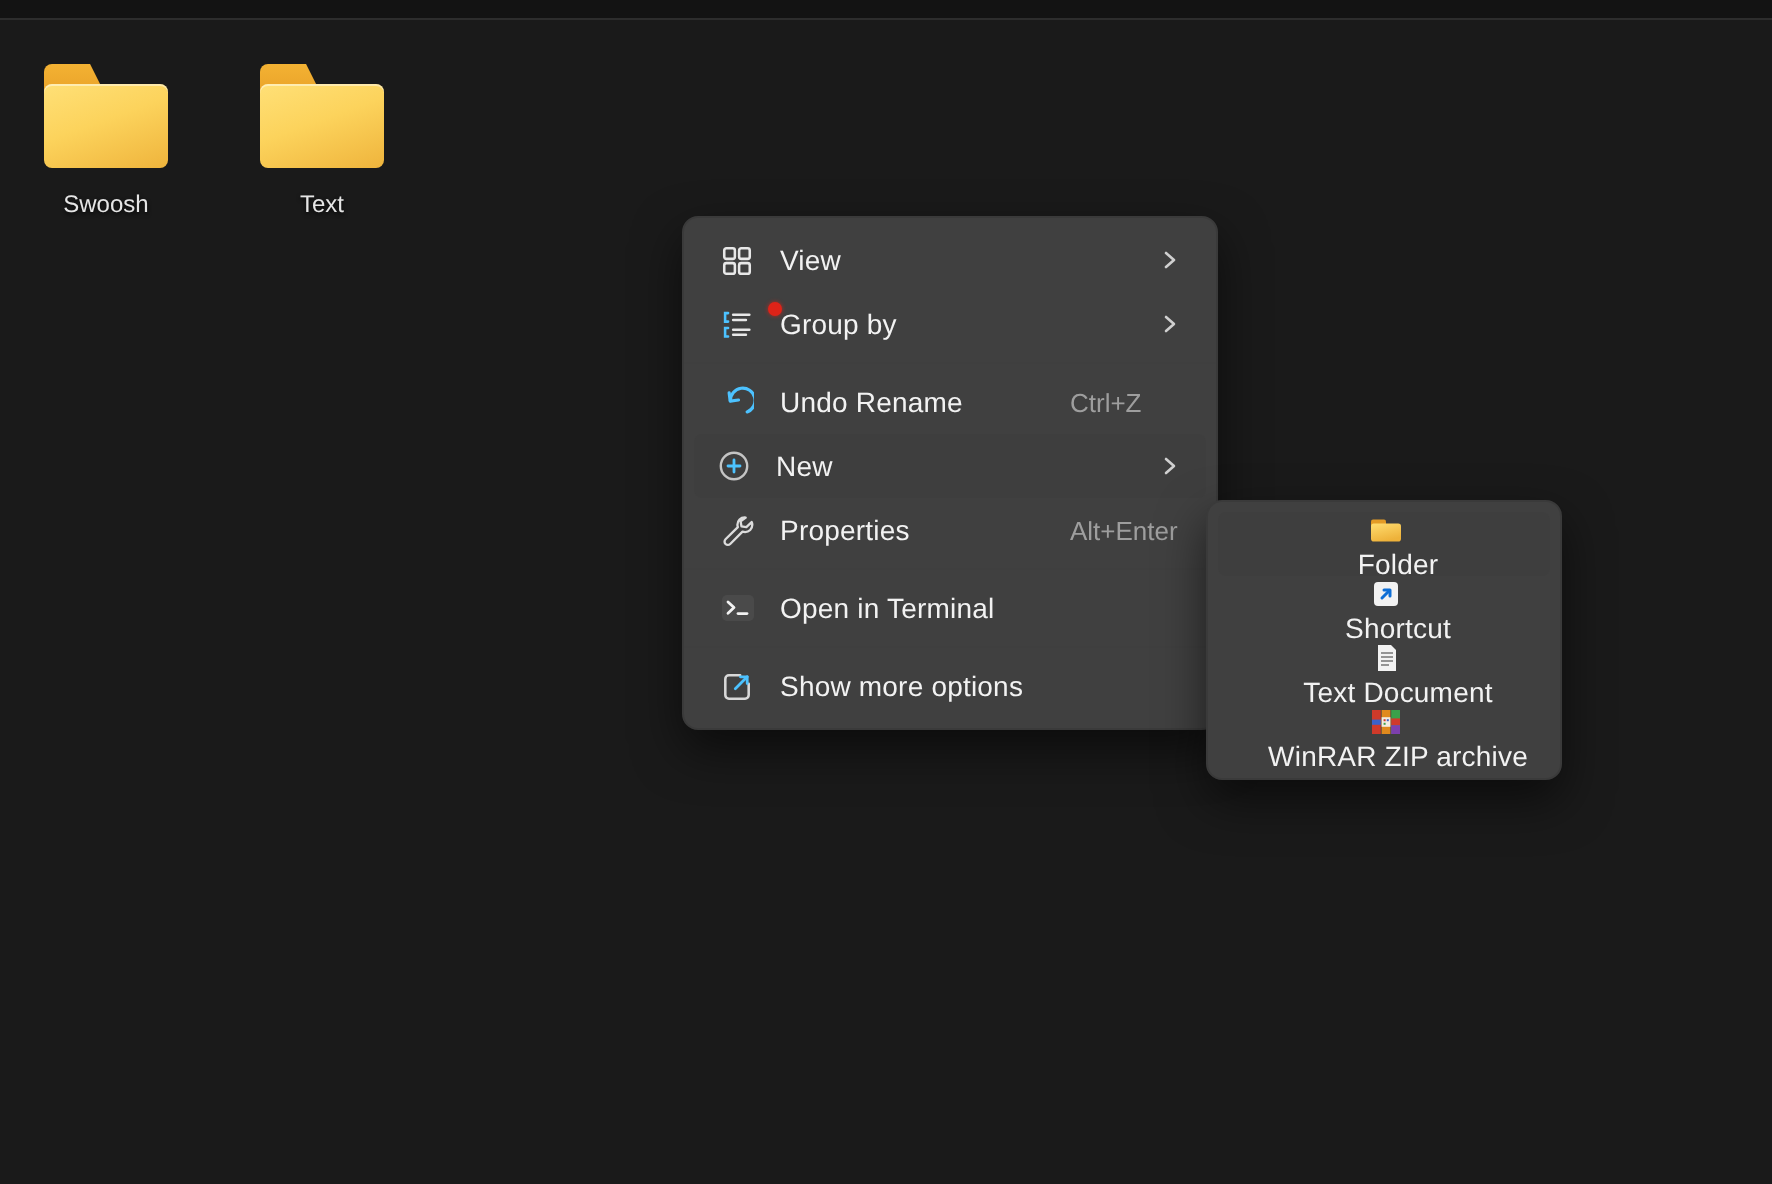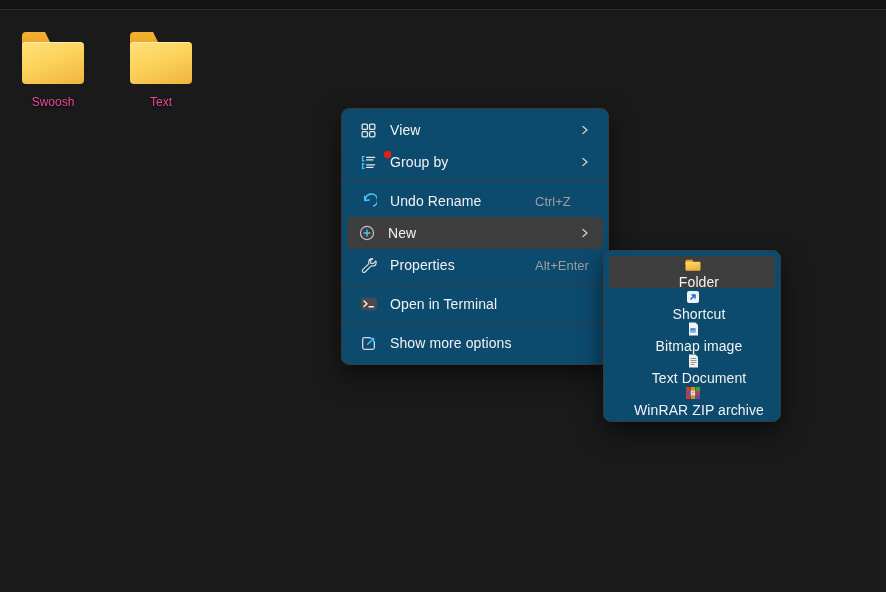--- a/index.html
+++ b/index.html
@@ -10,25 +10,25 @@
     -webkit-font-smoothing:antialiased;
   }
   
   .topbar{position:absolute;left:0;top:0;width:886px;height:9px;background:#131313;border-bottom:1px solid #2d2d2d;}
 
   
   .folder-item{position:absolute;top:30px;width:84px;display:flex;flex-direction:column;align-items:center;cursor:default;}
   .folder-art{position:relative;width:64px;height:56px;}
   .folder-tab{position:absolute;top:2px;left:1px;width:32px;height:18px;background:linear-gradient(180deg,#f3b233,#e89f27);border-radius:4px 4px 0 0;clip-path:polygon(0 0,72% 0,100% 100%,0 100%);}
   .folder-body{position:absolute;top:12px;left:1px;width:62px;height:42px;border-radius:4px;background:linear-gradient(160deg,#ffe077 0%,#fcd35c 45%,#efb43c 100%);box-shadow:inset 0 1px 0 rgba(255,255,255,.45);}
-  .folder-label{margin-top:9px;font-size:12px;color:#ec4899;text-shadow:0 1px 2px rgba(0,0,0,.8);}
+  .folder-label{margin-top:9px;font-size:12px;color:#e5e5e5;text-shadow:0 1px 2px rgba(0,0,0,.8);}
 
   
   .menu{
-    position:absolute;background:#0c4a6e;border:1px solid #3a3a3a;border-radius:8px;
+    position:absolute;background:#404040;border:1px solid #3a3a3a;border-radius:8px;
     box-shadow:0 10px 24px rgba(0,0,0,.55);box-sizing:border-box;
     padding:5px 5px;display:flex;flex-direction:column;
   }
   .menu-row{
     display:flex;align-items:center;height:32px;flex:0 0 32px;border-radius:4px;
     padding:0 10px 0 12px;box-sizing:border-box;color:#f2f2f2;font-size:14px;cursor:default;
   }
   .menu-row.highlighted{background:#3e3e3e;padding-left:10px;}
   .mi{width:19px;height:19px;display:flex;align-items:center;justify-content:center;flex:0 0 19px;}
   .mi svg{display:block;}
@@ -206,30 +206,20 @@
             <rect x="2" y="2" width="12" height="12" rx="2" fill="#f2f2f2"></rect>
             <g stroke="#0f6fd6" stroke-width="1.5" fill="none" stroke-linecap="round" stroke-linejoin="round">
               <line x1="6" y1="10" x2="9.6" y2="6.4"></line>
               <polyline points="7,6 10,6 10,9"></polyline>
             </g>
           </svg>
       </span>
       <span class="mlabel">Shortcut</span>
     </div>
 
-    <div class="menu-row">
-      <span class="mi">
-        <svg width="16" height="16" viewBox="0 0 16 16">
-            <path d="M4,1.5 h6.5 L13,4 v10.5 h-9 z" fill="#f2f2f2"></path>
-            <rect x="5.4" y="7.2" width="5.2" height="4.2" fill="#2f7fe0"></rect>
-            <path d="M5.4,10.2 l1.6-1.5 1.2,1 1.6-1.6 0.8,0.8 v2.5 h-5.2 z" fill="#7ab4f5"></path>
-          </svg>
-      </span>
-      <span class="mlabel">Bitmap image</span>
-    </div>
 
 
     <div class="menu-row">
       <span class="mi">
         <svg width="16" height="16" viewBox="0 0 16 16">
             <path d="M4,1.5 h6.5 L13,4 v10.5 h-9 z" fill="#f2f2f2"></path>
             <g stroke="#8a8a8a" stroke-width="0.9">
               <line x1="5.5" y1="5.5" x2="11.5" y2="5.5"></line>
               <line x1="5.5" y1="7.5" x2="11.5" y2="7.5"></line>
               <line x1="5.5" y1="9.5" x2="11.5" y2="9.5"></line>

